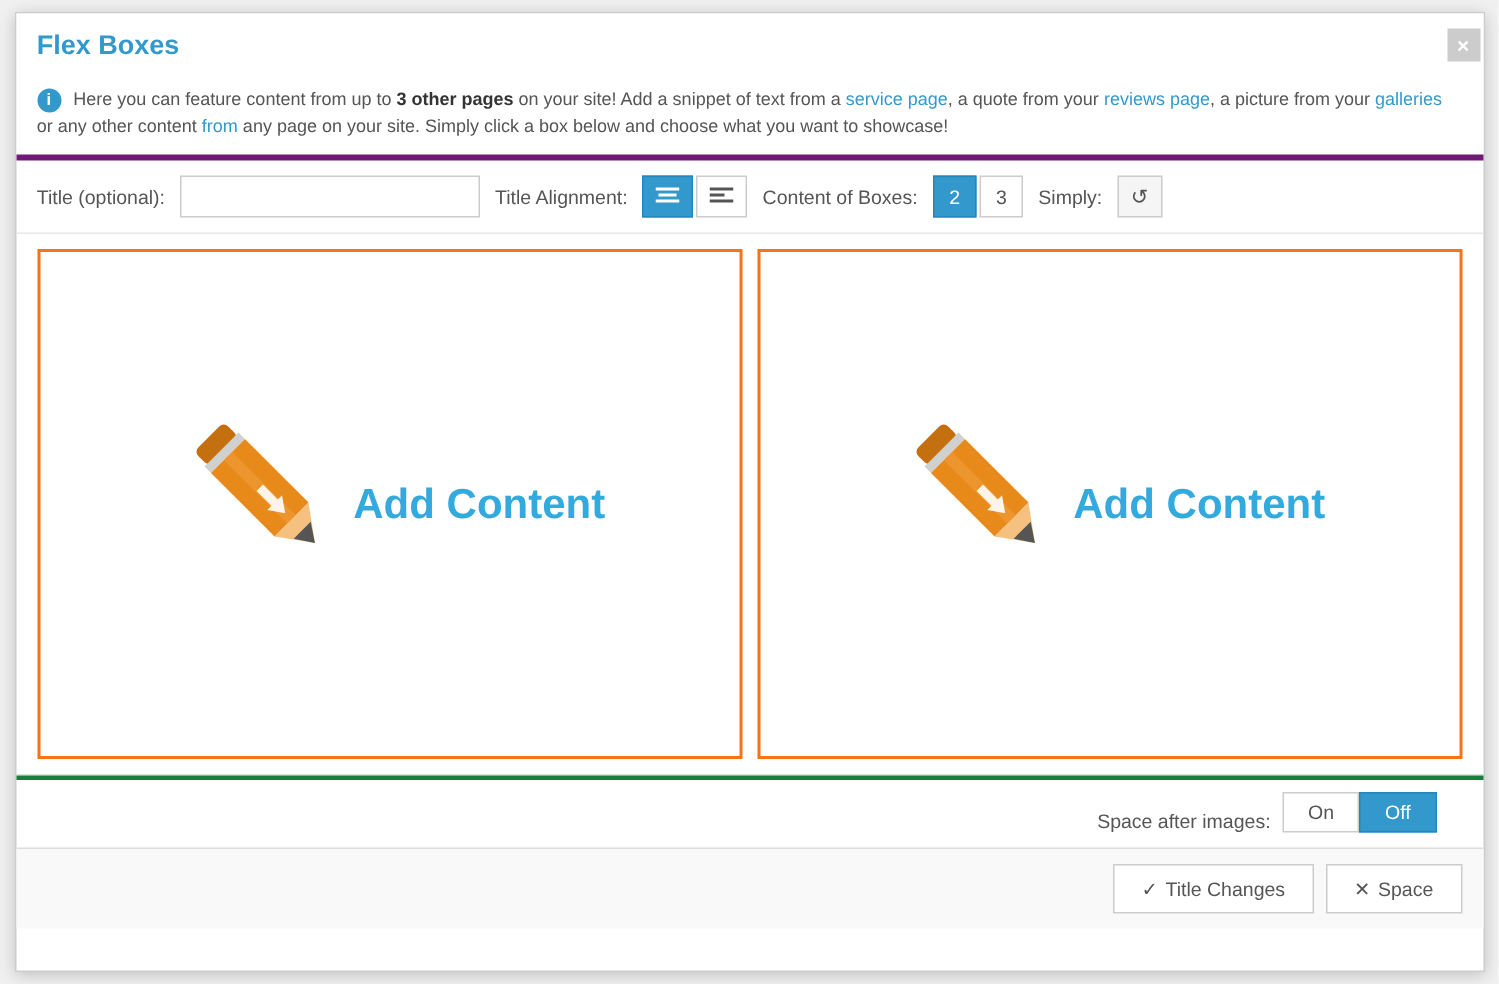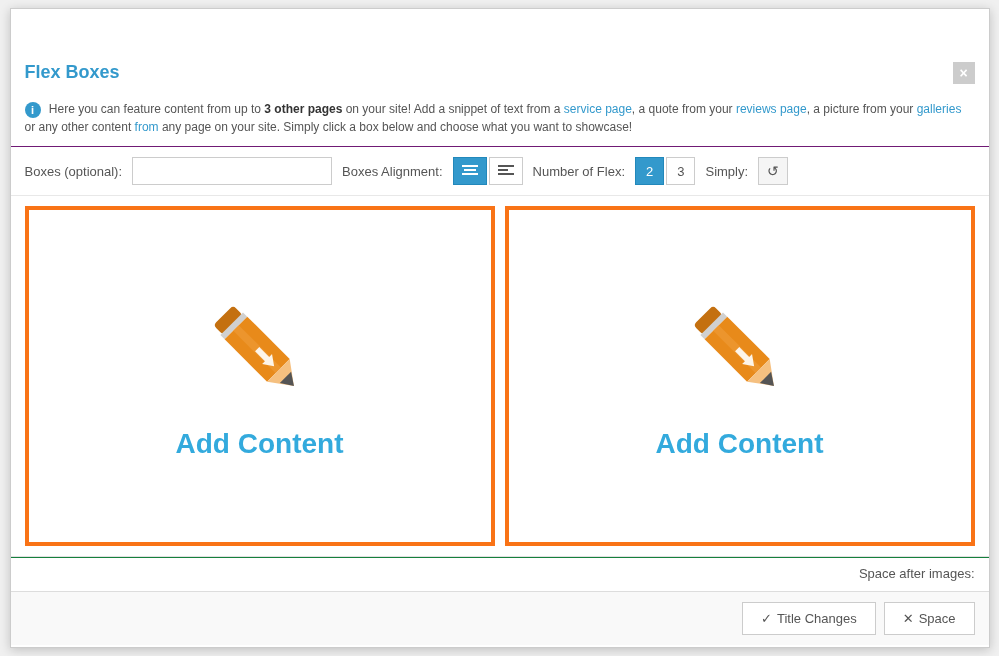--- a/index.html
+++ b/index.html
@@ -16,26 +16,25 @@
     .dialog {
       background: #fff;
       border: 1px solid #ccc;
       width: 980px;
       min-height: 640px;
       position: relative;
       box-shadow: 0 2px 10px rgba(0,0,0,0.2);
     }
     .dialog-header {
       background: #fff;
-      padding: 10px 14px 8px 14px;
+      padding: 10px 2px 8px 14px;
       border-bottom: none;
       display: flex;
-      align-items: flex-start;
+      align-items: center;
       justify-content: space-between;
-      margin-top: 43px;
     }
     .dialog-title {
       color: #3399cc;
       font-size: 18px;
       font-weight: bold;
     }
     .close-btn {
       background: #ccc;
       border: none;
       color: #fff;
@@ -47,21 +46,21 @@
       align-items: center;
       justify-content: center;
       font-weight: bold;
     }
     .info-bar {
       background: #fff;
       padding: 8px 14px 10px 14px;
       color: #555;
       font-size: 12px;
       line-height: 1.5;
-      border-bottom: 1px solid #701a75;
+      border-bottom: 4px solid #701a75;
     }
     .info-bar .info-icon {
       display: inline-block;
       background: #3399cc;
       color: #fff;
       border-radius: 50%;
       width: 16px;
       height: 16px;
       text-align: center;
       line-height: 16px;
@@ -143,46 +142,46 @@
       align-items: center;
     }
     .boxes-area {
       display: flex;
       padding: 10px 14px;
       gap: 10px;
       min-height: 360px;
     }
     .box-item {
       flex: 1;
-      border: 4px solid #f97316;
-      display: flex;
-      flex-direction: column;
+      border: 2px solid #f97316;
+      display: flex;
+      flex-direction: row;
       align-items: center;
       justify-content: center;
       cursor: pointer;
       min-height: 340px;
       background: #fff;
     }
     .pencil-icon {
       width: 120px;
       height: 120px;
       margin-bottom: 16px;
     }
     .add-content-label {
       color: #33aadd;
       font-size: 28px;
       font-weight: bold;
     }
     .space-after-row {
       display: flex;
       align-items: flex-end;
       justify-content: flex-end;
-      padding: 8px 14px 10px 14px;
+      padding: 8px 31px 10px 14px;
       gap: 8px;
-      border-top: 1px solid #15803d;
+      border-top: 3px solid #15803d;
     }
     .space-label {
       color: #555;
       font-size: 13px;
     }
     .toggle-group {
       display: flex;
     }
     .toggle-btn {
       padding: 5px 16px;
@@ -249,42 +248,42 @@
   </div>
 
   <div class="info-bar">
     <span class="info-icon">i</span>
     <span>
       Here you can feature content from up to <strong>3 other pages</strong> on your site! Add a snippet of text from a <span class="link-color">service page</span>, a quote from your <span class="link-color">reviews page</span>, a picture from your <span class="link-color">galleries</span> or any other content <span class="link-color">from</span> any page on your site. Simply click a box below and choose what you want to showcase!
     </span>
   </div>
 
   <div class="controls-row">
-    <label class="ctrl-label">Boxes (optional):</label>
+    <label class="ctrl-label">Title (optional):</label>
     <input class="title-input" type="text" style="">
 
-    <span class="ctrl-label">Boxes Alignment:</span>
+    <span class="ctrl-label">Title Alignment:</span>
     <div class="alignment-group">
       <button class="align-btn">
         <svg width="16" height="14" viewBox="0 0 16 14">
           <rect x="0" y="1" width="16" height="2" fill="white"></rect>
           <rect x="2" y="5" width="12" height="2" fill="white"></rect>
           <rect x="0" y="9" width="16" height="2" fill="white"></rect>
         </svg>
       </button>
       <button class="align-btn inactive">
         <svg width="16" height="14" viewBox="0 0 16 14">
           <rect x="0" y="1" width="16" height="2" fill="#555"></rect>
           <rect x="0" y="5" width="10" height="2" fill="#555"></rect>
           <rect x="0" y="9" width="16" height="2" fill="#555"></rect>
         </svg>
       </button>
     </div>
 
-    <span class="ctrl-label">Number of Flex:</span>
+    <span class="ctrl-label">Content of Boxes:</span>
     <div class="num-boxes-group">
       <button class="num-btn">2</button>
       <button class="num-btn inactive">3</button>
     </div>
 
     <span class="ctrl-label">Simply:</span>
     <button class="reset-btn">
       <span>↺</span>
     </button>
   </div>
@@ -325,20 +324,24 @@
         </g>
       </svg>
       <span class="add-content-label">Add Content</span>
     </div>
   </div>
 
   <div class="divider"></div>
 
   <div class="space-after-row">
     <span class="space-label">Space after images:</span>
+    <div class="toggle-group">
+      <button class="toggle-btn active-on">On</button>
+      <button class="toggle-btn active-off">Off</button>
+    </div>
   </div>
 
   <div class="dialog-footer">
     <button class="save-btn">
       <span>✓</span>
       <span>Title Changes</span>
     </button>
     <button class="cancel-btn">
       <span>✕</span>
       <span>Space</span>

